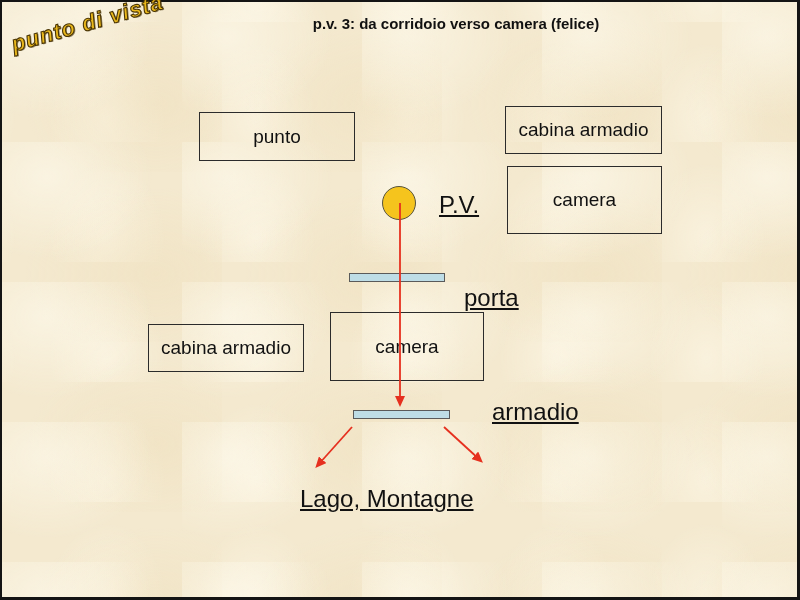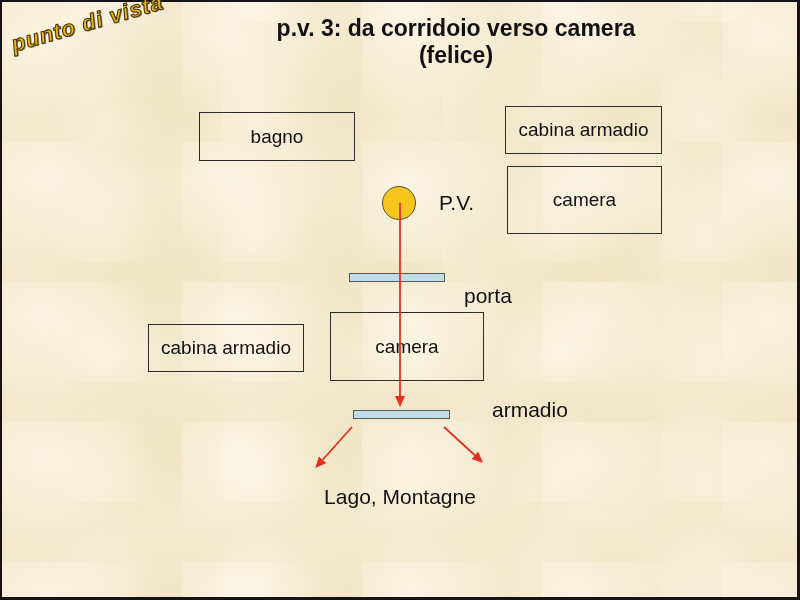--- a/index.html
+++ b/index.html
@@ -21,21 +21,21 @@
     position:absolute;left:10px;top:30px;
     font-size:22px;font-weight:bold;font-style:italic;letter-spacing:1px;
     color:var(--watermark-fill,#eab81c);
     -webkit-text-stroke:1.1px #4a3505;
     text-shadow:1px 1px 0 rgba(58,42,5,.55);
     transform:rotate(-16deg);transform-origin:left center;
     white-space:nowrap;
   }
   .title{
     position:absolute;left:244px;top:13px;width:420px;
-    text-align:center;font-size:23px;font-weight:bold;color:#111;
+    text-align:center;font-size:15px;font-weight:bold;color:#111;
   }
   .box{
     position:absolute;border:1px solid #2b2b2b;background:transparent;
     display:flex;align-items:center;justify-content:center;
     font-size:19px;color:#111;box-sizing:border-box;z-index:4;
   }
   .box-bagno{left:197px;top:110px;width:156px;height:49px;}
   .box-cabina-top{left:503px;top:104px;width:157px;height:48px;}
   .box-camera-top{left:505px;top:164px;width:155px;height:68px;}
   .box-cabina-left{left:146px;top:322px;width:156px;height:48px;}
@@ -46,41 +46,41 @@
     background:var(--viewpoint-fill,#f5c41d);
     border:1.5px solid #55533f;box-sizing:border-box;z-index:4;
   }
   .bar{
     position:absolute;height:9px;box-sizing:border-box;
     background:var(--door-window-fill,#bedde6);
     border:1px solid #5a5a5a;z-index:4;
   }
   .bar-porta{left:347px;top:271px;width:96px;}
   .bar-finestra{left:351px;top:408px;width:97px;}
-  .lbl{position:absolute;font-size:21px;color:#111;white-space:nowrap;z-index:7;}
+  .lbl{position:absolute;font-size:24px;color:#111;white-space:nowrap;z-index:7;text-decoration:underline;}
   .lbl-pv{left:437px;top:189px;}
   .lbl-porta{left:462px;top:282px;}
   .lbl-finestra{left:490px;top:396px;}
-  .lbl-view{left:298px;top:483px;width:200px;text-align:center;}
+  .lbl-view{left:298px;top:483px;width:200px;}
   .arrows{position:absolute;left:0;top:0;width:795px;height:595px;z-index:5;pointer-events:none;}
   .redline{stroke:var(--arrow-red,#e6301f);stroke-width:1.8;fill:none;}
   .redhead{fill:var(--arrow-red,#e6301f);}
 </style>
 </head>
 <body>
 
 <div class="frame">
   <div class="slide">
 
     <div class="watermark">punto di vista</div>
 
     <div class="title">p.v. 3: da corridoio verso camera (felice)</div>
 
     <div class="box box-bagno">
-      <span>bagno</span>
+      <span>punto</span>
     </div>
 
     <div class="box box-cabina-top">
       <span>cabina armadio</span>
     </div>
 
     <div class="box box-camera-top">
       <span>camera</span>
     </div>
 

